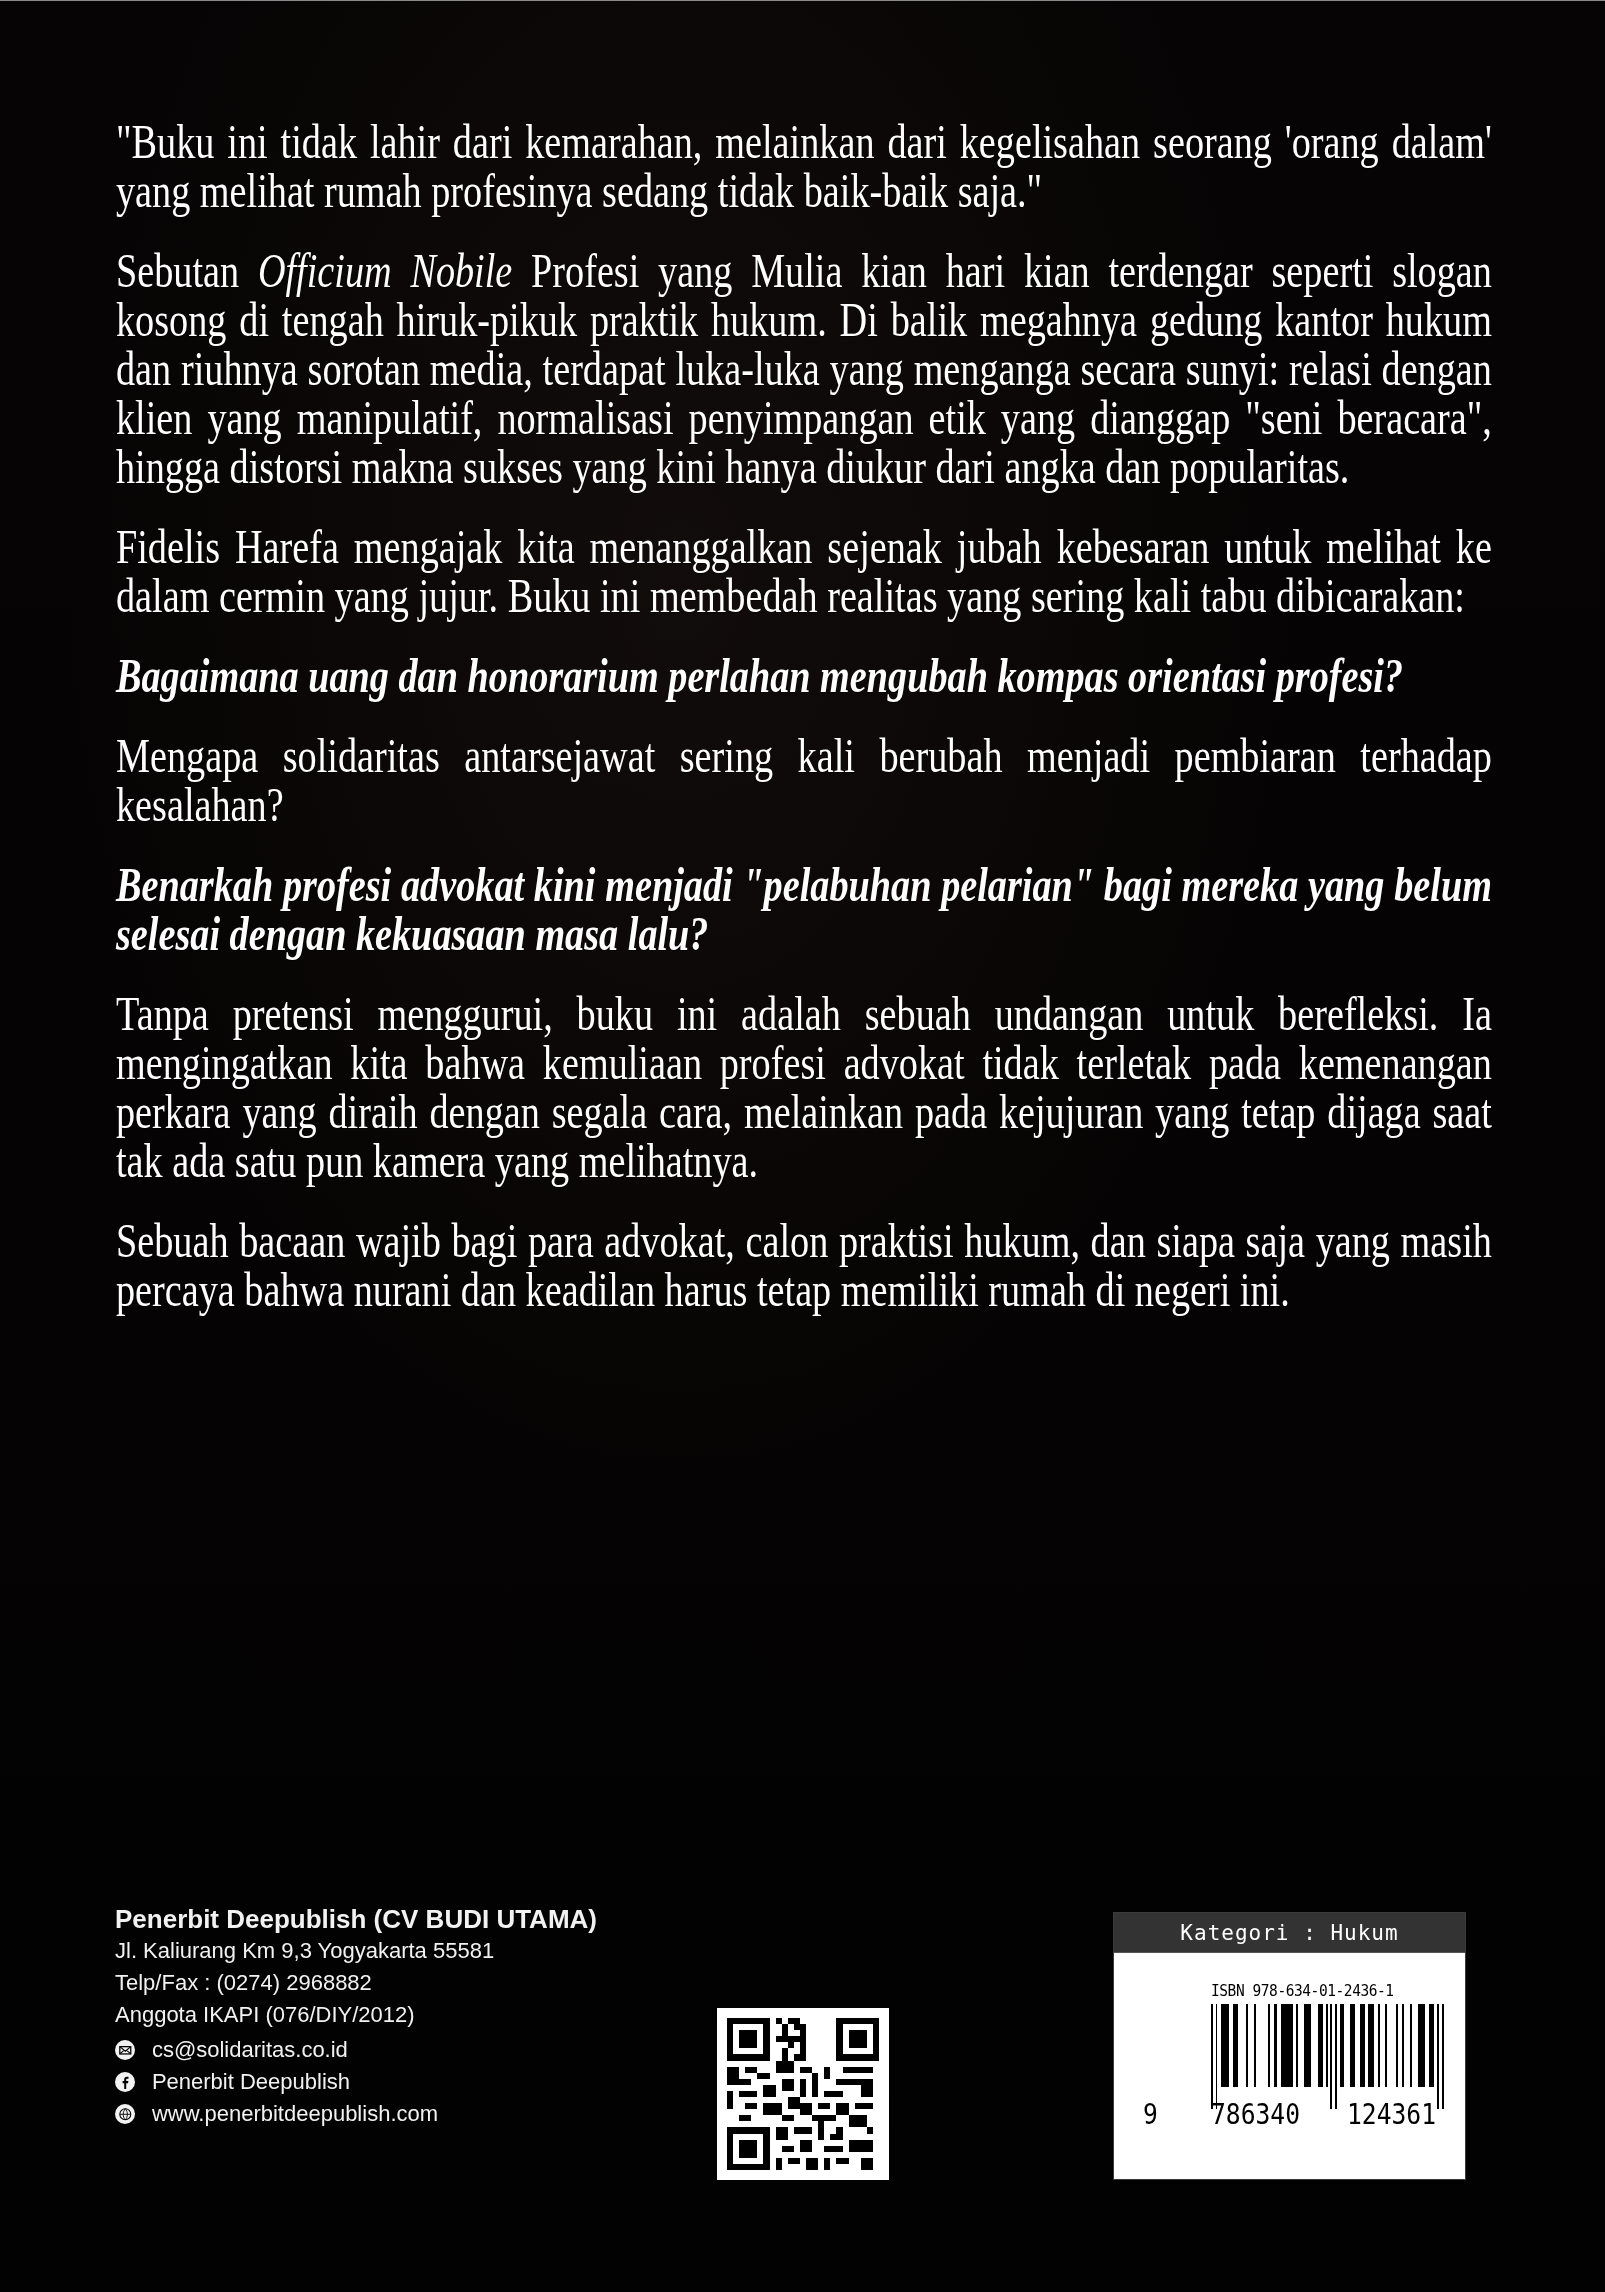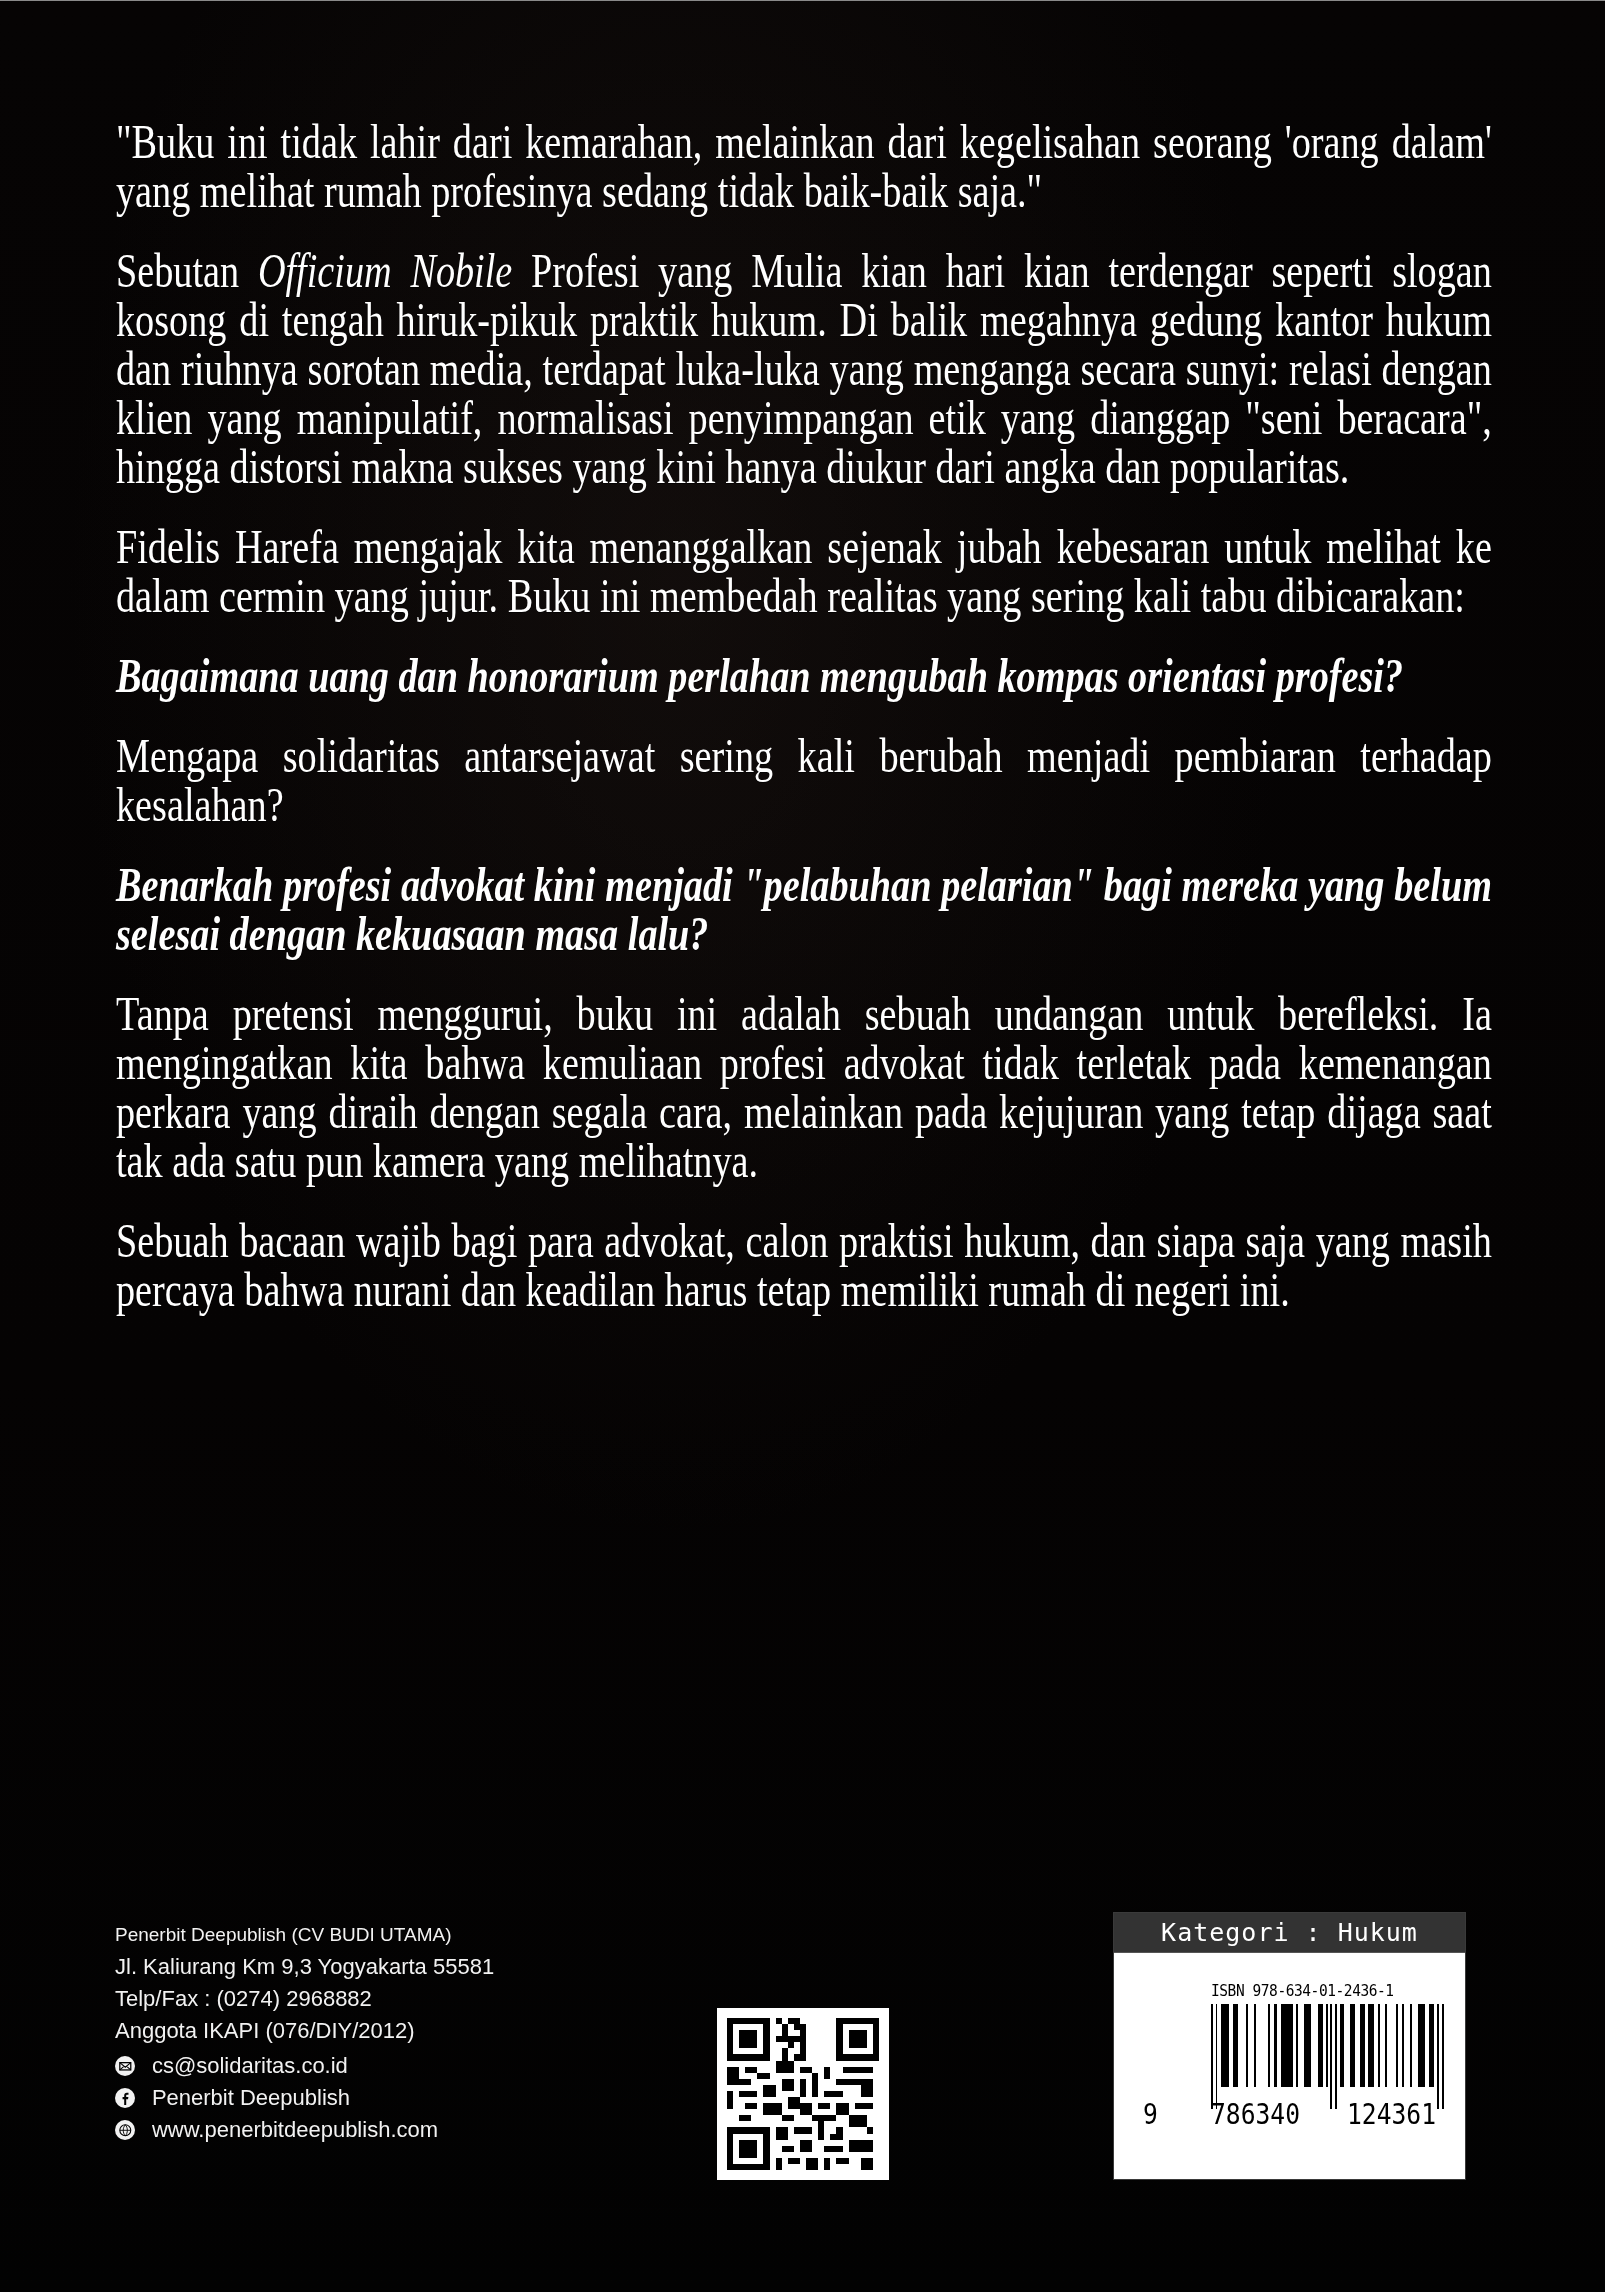--- a/index.html
+++ b/index.html
@@ -33,21 +33,21 @@
   }
   .para.q { font-style: italic; font-weight: bold; }
   .para em { font-style: italic; }
 
   
   .publisher {
     position: absolute; left: 115px; top: 1902px;
     color: #f2f2f2;
     font-family: "Liberation Sans", sans-serif;
   }
-  .pub-name { font-weight: normal; font-size: 19px; line-height: 32px; margin-top: 16px; }
+  .pub-name { font-weight: bold; font-size: 26px; line-height: 32px; }
   .pub-line { font-size: 22px; line-height: 32px; }
   .contacts { margin-top: 2.9px; }
   .contact {
     display: flex; align-items: center; height: 32px;
     font-size: 22px;
   }
   .cicon {
     width: 20.4px; height: 20.4px; border-radius: 50%;
     background: #f2f2f2; color: #000; margin-right: 16.5px;
     display: flex; align-items: center; justify-content: center;
@@ -63,21 +63,21 @@
   .qr svg { position: absolute; left: 9.7px; top: 9.7px; width: 152px; height: 152px; }
 
   
   .isbn-box {
     position: absolute; left: 1113px; top: 1911px;
     width: 353px; height: 268px;
     background: #ffffff; border: 1.9px solid #3a3a3a; box-sizing: border-box;
   }
   .cat-bar {
     height: 39px; background: #333333; color: #ffffff;
-    font-family: "DejaVu Sans Mono", monospace; font-size: 25px;
+    font-family: "DejaVu Sans Mono", monospace; font-size: 21px;
     display: flex; align-items: center; justify-content: center;
     letter-spacing: 1px;
     border-bottom: 1.9px solid #555;
   }
   .isbn-text {
     position: absolute; left: 97px; top: 68px;
     font-family: "DejaVu Sans Mono", monospace; font-size: 16.5px;
     color: #000; letter-spacing: -0.5px;
     transform: scaleX(0.88); transform-origin: 0 0;
   }

